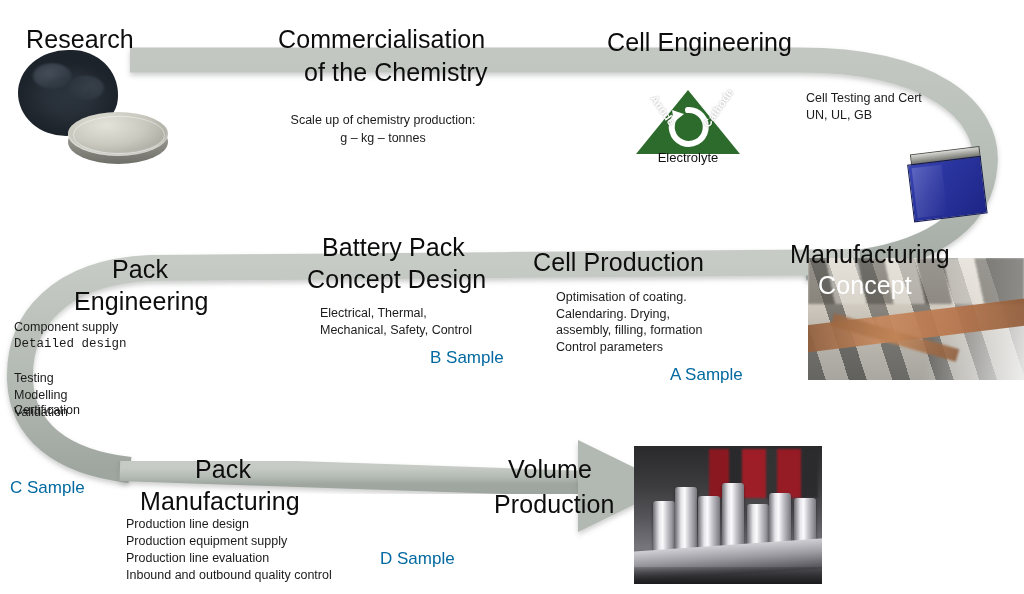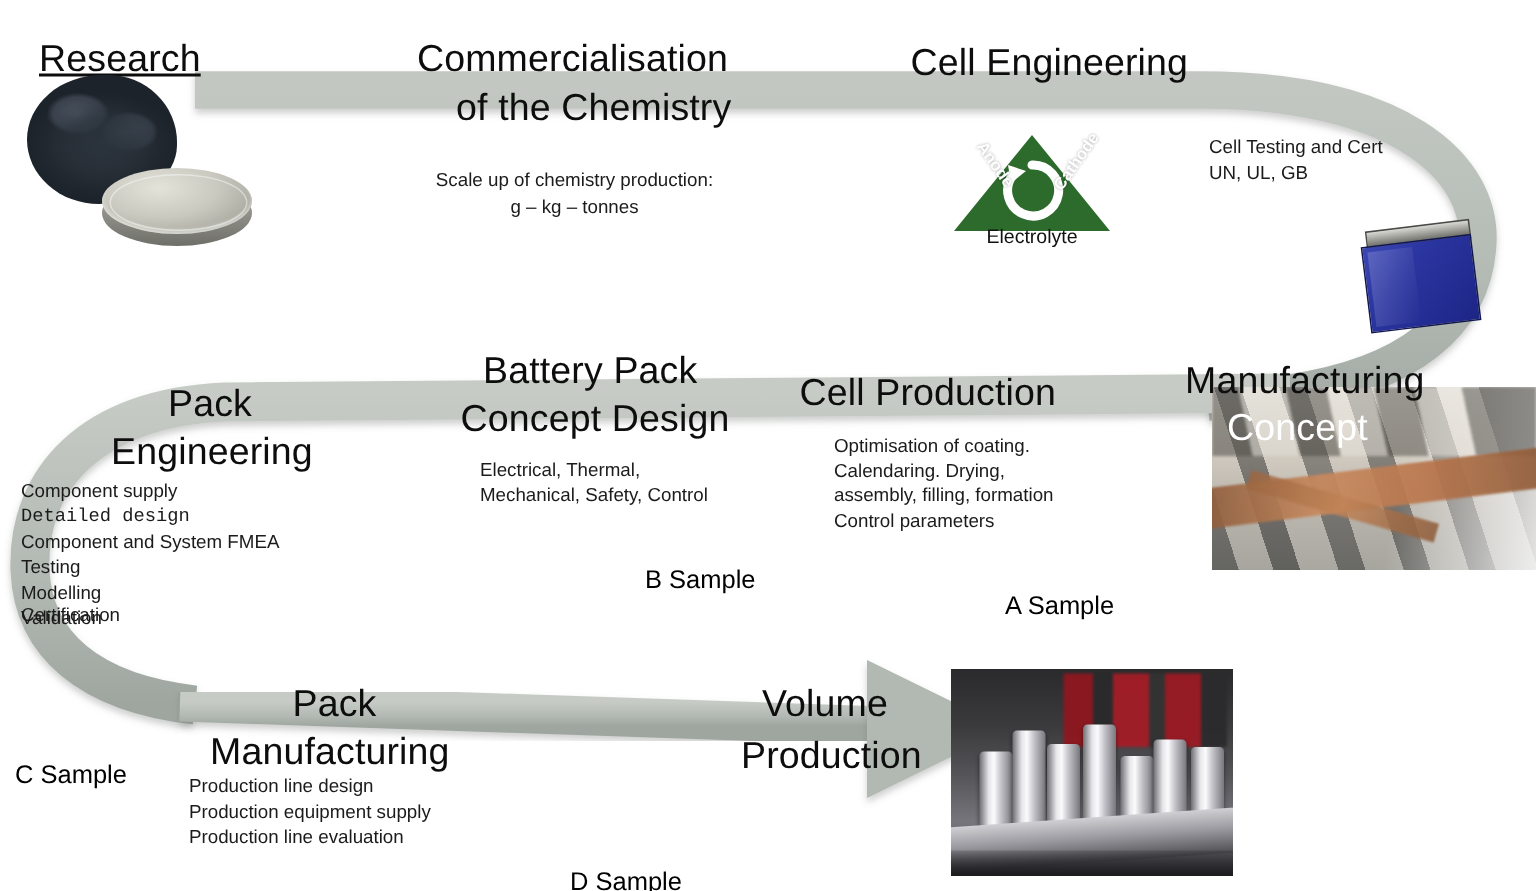--- a/index.html
+++ b/index.html
@@ -3,21 +3,21 @@
 <meta charset="utf-8">
 <style>
   html,body{margin:0;padding:0;background:#ffffff;}
   body{width:1024px;height:594px;position:relative;overflow:hidden;
        font-family:"Liberation Sans", sans-serif;color:#111;}
   #stage{position:absolute;inset:0;width:1024px;height:594px;}
   .lbl{position:absolute;white-space:pre;line-height:1.12;}
   .stage-title{font-size:25px;color:#0d0d0d;letter-spacing:.1px;}
   .detail{font-size:12.5px;color:#1b1b1b;line-height:1.30;}
   .detail-c{font-size:12.5px;color:#1b1b1b;line-height:1.32;text-align:center;}
-  .sample{font-size:17px;color:#000000;margin-top:29px;}
+  .sample{font-size:17px;color:#0369a1;}
   .white-title{color:#ffffff;}
   svg.ribbon{position:absolute;left:0;top:0;}
   .photo{position:absolute;overflow:hidden;}
   
   .powder{position:absolute;left:18px;top:50px;width:100px;height:86px;
     border-radius:50% 46% 52% 48%/50% 52% 46% 50%;
     background:
       radial-gradient(ellipse 30px 20px at 34% 30%, #4b5460 0%, #39414c 55%, rgba(0,0,0,0) 70%),
       radial-gradient(ellipse 26px 18px at 68% 44%, #454e59 0%, #333b45 60%, rgba(0,0,0,0) 75%),
       radial-gradient(ellipse 50px 36px at 50% 55%, #2f3740 0%, #242b33 60%, #1d232a 100%);
@@ -106,21 +106,21 @@
 
     <path d="M 130,60 L 800,60 C 930,60 990,110 985,165 C 981,215 940,250 860,262 L 805,268" fill="none" stroke="url(#gr1)" stroke-width="25" stroke-linecap="butt" filter="url(#sh)"></path>
 
     <path d="M 860,262 L 150,268 C 60,272 18,320 20,380 C 22,430 60,462 130,470" fill="none" stroke="url(#gr2)" stroke-width="26" stroke-linecap="butt" filter="url(#sh)"></path>
 
     <path d="M 120,468 L 590,484" fill="none" stroke="url(#gr2)" stroke-width="26" stroke-linecap="butt" filter="url(#sh)"></path>
 
     <path d="M 578,440 L 672,486 L 578,532 Z" fill="#b2b9b2" filter="url(#sh)"></path>
   </svg>
 
-  <div class="lbl stage-title" style="left:26px;top:25px;text-decoration:underline;">Research</div>
+  <div class="lbl stage-title" style="left:26px;top:25px;">Research</div>
 
   <div class="powder"></div>
   <div class="coin">
     <div class="side"></div>
     <div class="top"></div>
     <div class="rim"></div>
   </div>
 
   <div class="lbl stage-title" style="left:278px;top:25px;">Commercialisation</div>
   <div class="lbl detail-c" style="left:253px;top:112px;width:260px;">Scale up of chemistry production:</div>
@@ -168,32 +168,32 @@
   <div class="lbl stage-title" style="left:307px;top:265px;">Concept Design</div>
   <div class="lbl stage-title" style="left:322px;top:233px;">Battery Pack</div>
   <div class="lbl detail" style="left:320px;top:305px;">Electrical, Thermal,</div>
   <div class="lbl detail" style="left:320px;top:322px;">Mechanical, Safety, Control</div>
   <div class="lbl sample" style="left:430px;top:348px;">B Sample</div>
 
   <div class="lbl stage-title" style="left:112px;top:255px;">Pack</div>
   <div class="lbl stage-title" style="left:74px;top:287px;">Engineering</div>
   <div class="lbl detail" style="left:14px;top:319px;">Component supply</div>
   <div class="lbl detail" style="left:14px;top:336px;font-family:Liberation Mono, monospace;">Detailed design</div>
-  <div class="lbl detail" style="left:14px;top:353px;">Component and System FMEA</div>
   <div class="lbl detail" style="left:14px;top:370px;">Testing</div>
   <div class="lbl detail" style="left:14px;top:387px;">Modelling</div>
   <div class="lbl detail" style="left:14px;top:404px;">Validation</div>
   <div class="lbl detail" style="left:14px;top:402px;">Certification</div>
   <div class="lbl sample" style="left:10px;top:478px;">C Sample</div>
 
   <div class="lbl stage-title" style="left:195px;top:455px;">Pack</div>
   <div class="lbl stage-title" style="left:140px;top:487px;">Manufacturing</div>
   <div class="lbl detail" style="left:126px;top:516px;">Production line design</div>
   <div class="lbl detail" style="left:126px;top:533px;">Production equipment supply</div>
   <div class="lbl detail" style="left:126px;top:550px;">Production line evaluation</div>
+  <div class="lbl detail" style="left:126px;top:567px;">Inbound and outbound quality control</div>
   <div class="lbl sample" style="left:380px;top:549px;">D Sample</div>
 
   <div class="lbl stage-title" style="left:508px;top:455px;">Volume</div>
   <div class="lbl stage-title" style="left:494px;top:490px;">Production</div>
 
   <div class="photo vol">
     <div class="redbg"></div>
     <div class="can" style="left:10%;height:42%;"></div>
     <div class="can" style="left:22%;height:52%;"></div>
     <div class="can" style="left:34%;height:46%;"></div>

